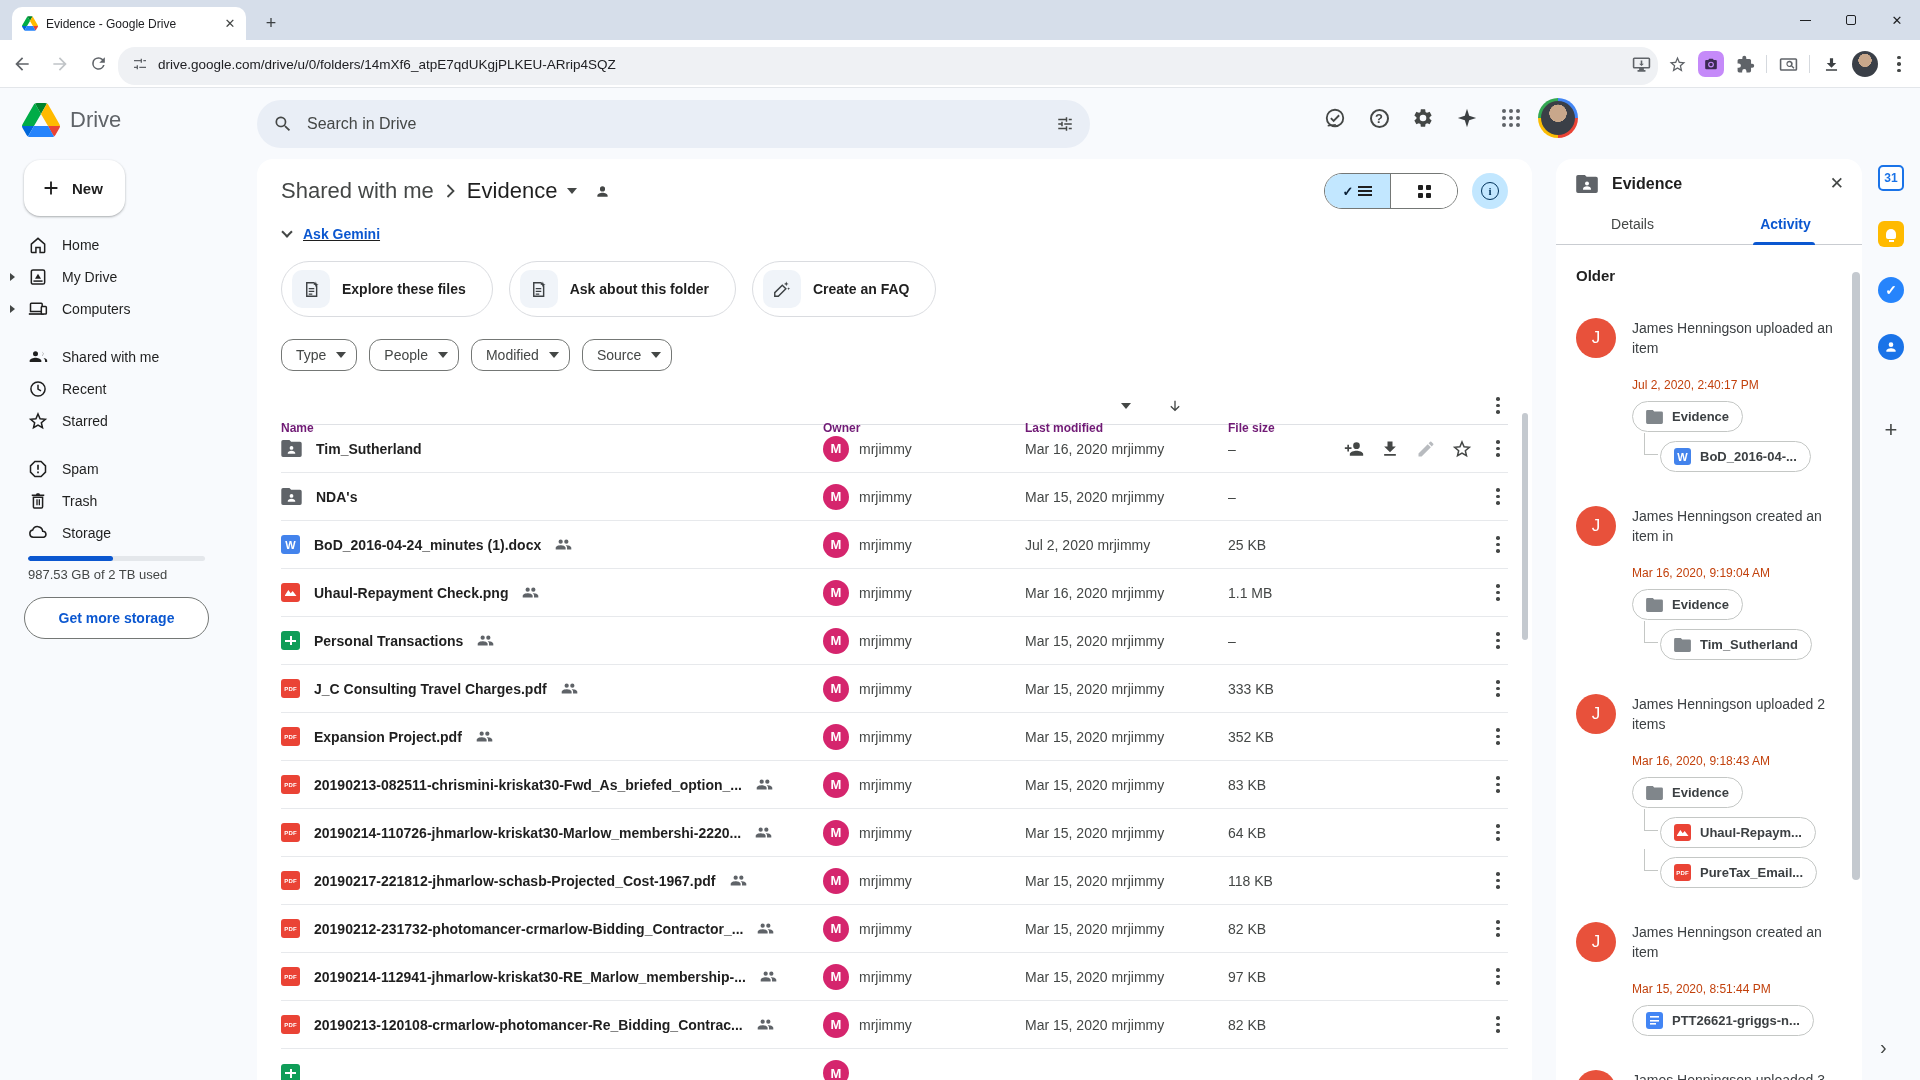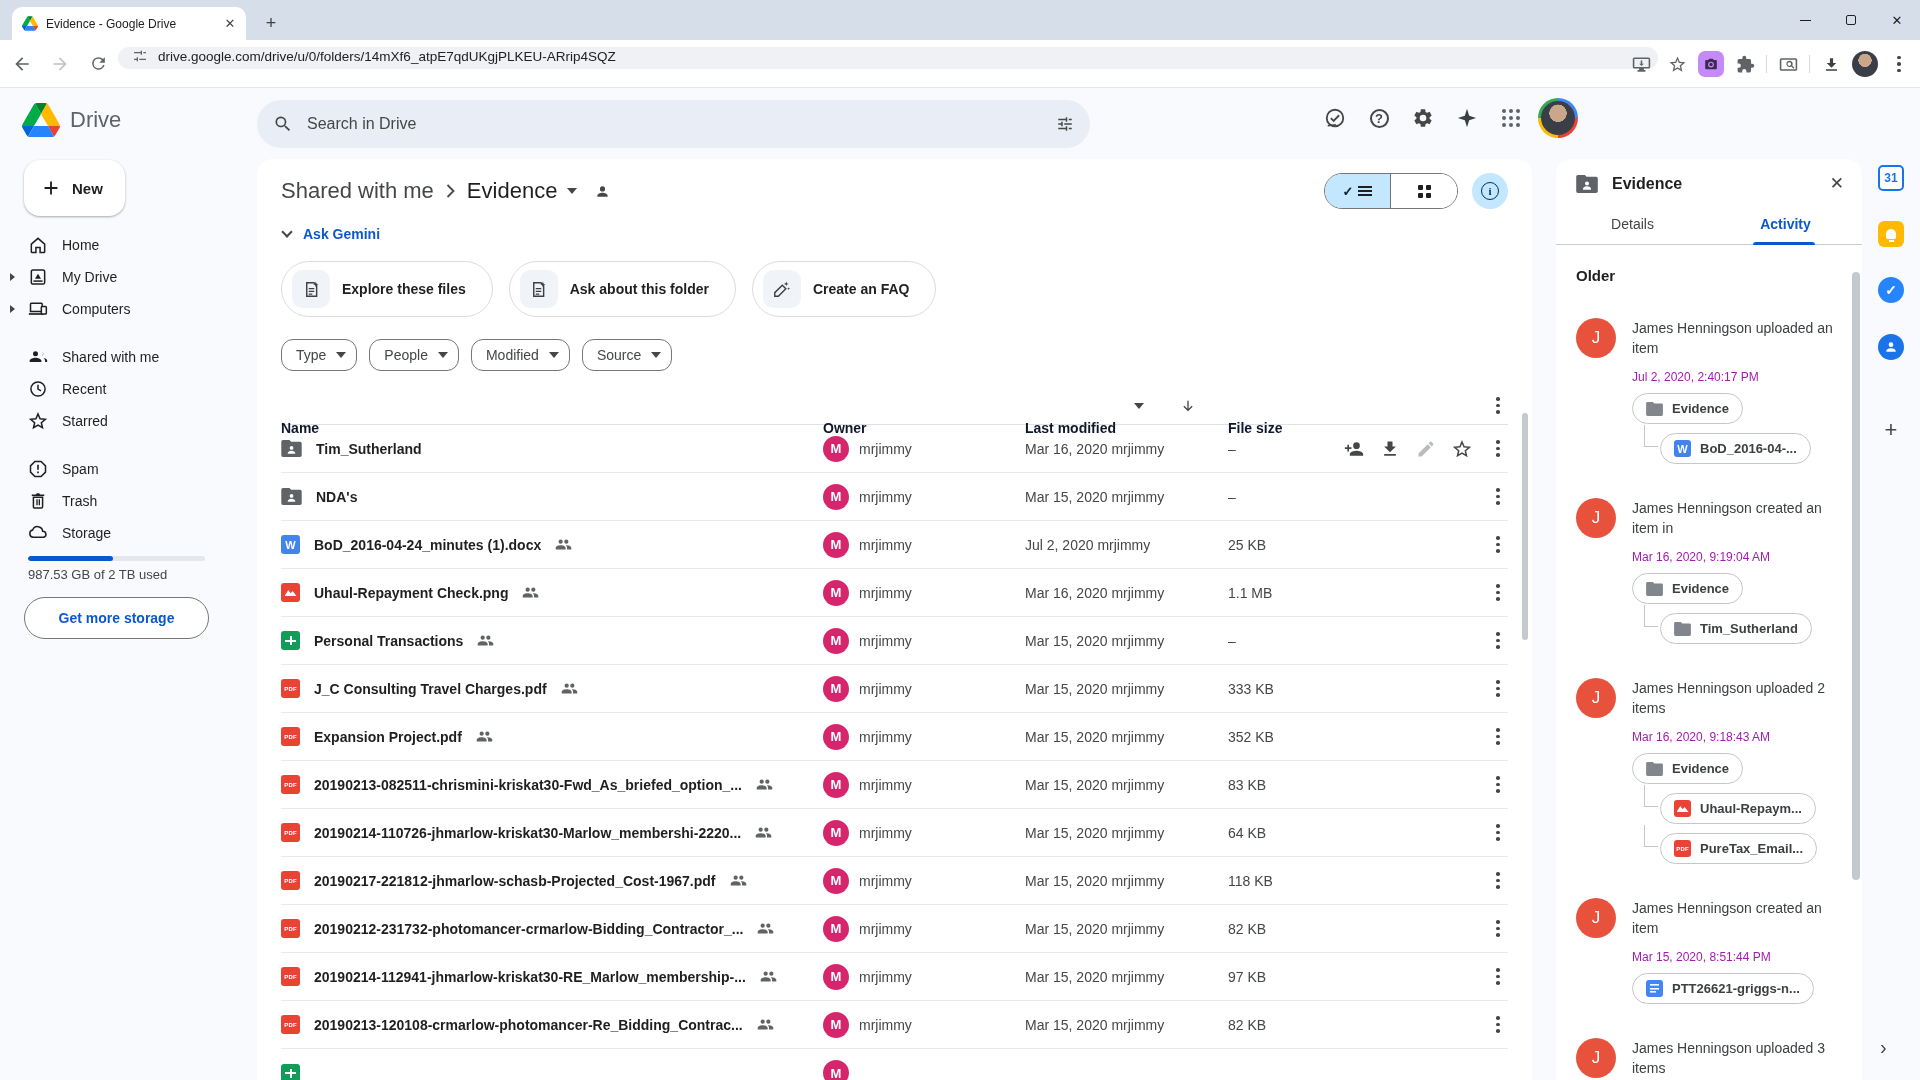--- a/index.html
+++ b/index.html
@@ -14,21 +14,21 @@
   .tab-close { width:16px; height:16px; display:flex; align-items:center; justify-content:center; font-size:11px; color:#444746; border-radius:50%; }
   .newtab { position:absolute; left:258px; top:10px; width:26px; height:26px; display:flex; align-items:center; justify-content:center; font-size:18px; color:#3C4043; border-radius:50%; }
   .win-controls { position:absolute; right:0; top:0; height:40px; display:flex; }
   .win-btn { width:46px; height:40px; display:flex; align-items:center; justify-content:center; color:#202124; }
   .glyph-min { width:11px; height:1px; background:#202124; }
   .glyph-max { width:10px; height:10px; border:1px solid #202124; border-radius:2px; }
   .glyph-close { font-size:13px; }
 
   .toolbar { position:absolute; left:0; top:40px; width:1920px; height:48px; background:#FFFFFF; border-bottom:1px solid #E3E6EA; display:flex; align-items:center; }
   .nav-ic { width:32px; height:32px; display:flex; align-items:center; justify-content:center; border-radius:50%; margin-left:6px; }
-  .omnibox { position:absolute; left:118px; top:7px; width:1540px; height:22px; background:#EFF1F4; border-radius:17px; display:flex; align-items:center; padding:0 10px 4px 14px; }
+  .omnibox { position:absolute; left:118px; top:7px; width:1540px; height:38px; background:#EFF1F4; border-radius:17px; display:flex; align-items:center; padding:0 10px 4px 14px; }
   .url-text { font-size:13.5px; color:#202124; margin-left:10px; flex:1; white-space:nowrap; overflow:hidden; }
   .toolbar-right { position:absolute; right:6px; top:7px; height:34px; display:flex; align-items:center; gap:6px; }
   .tb-ic { width:30px; height:30px; display:flex; align-items:center; justify-content:center; border-radius:50%; }
   .ext-camera { width:26px; height:26px; border-radius:7px; background:#C58AF9; display:flex; align-items:center; justify-content:center; }
   .tb-sep { width:1px; height:18px; background:#D5D9DE; }
   .photo-avatar { border-radius:50%; background: radial-gradient(circle at 50% 36%, #C8A78B 0 31%, #3A3F47 32% 100%); }
 
   
   .drive-header { position:absolute; left:0; top:88px; width:1592px; height:71px; }
   .drive-logo { position:absolute; left:22px; top:15px; display:flex; align-items:center; gap:10px; }
@@ -69,36 +69,36 @@
   .vt-half { width:66px; display:flex; align-items:center; justify-content:center; gap:5px; }
   .vt-list { background:#C2E7FF; border-right:1px solid #747775; }
   .vt-grid { background:#FFFFFF; }
   .check { color:#0B1F35; font-size:13px; font-weight:700; }
   .hamb { width:14px; height:10px; border-top:2px solid #1F1F1F; border-bottom:2px solid #1F1F1F; position:relative; }
   .hamb::after { content:""; position:absolute; left:0; top:2px; width:14px; height:2px; background:#1F1F1F; }
   .grid4 { width:13px; height:13px; display:grid; grid-template-columns:5px 5px; grid-template-rows:5px 5px; gap:3px; }
   .grid4 i { background:#1F1F1F; border-radius:1px; }
   .info-btn { width:36px; height:36px; border-radius:50%; background:#C2E7FF; display:flex; align-items:center; justify-content:center; }
   .info-i { width:18px; height:18px; border:1.8px solid #00325B; border-radius:50%; display:flex; align-items:center; justify-content:center; font-size:11px; font-weight:700; color:#00325B; font-family:"Liberation Serif", serif; }
-  .gemini-row { display:flex; align-items:center; margin:10px 24px 0 26px; gap:12px; height:26px; }
+  .gemini-row { display:flex; align-items:center; margin:10px 24px 0 26px; gap:12px; height:26px;text-decoration:underline; }
   .chev-down { width:8px; height:8px; border-right:2px solid #444746; border-bottom:2px solid #444746; transform:rotate(45deg); margin-top:-4px; }
   .gemini-link { font-size:14px; font-weight:700; color:#0B57D0; }
   .suggest-row { display:flex; gap:16px; margin:14px 24px 0 24px; }
   .suggest-btn { height:56px; border:1px solid #DADCE0; border-radius:28px; background:#fff; display:flex; align-items:center; gap:12px; padding:0 26px 0 10px; }
   .suggest-icbox { width:38px; height:38px; border-radius:10px; background:#F0F4F9; display:flex; align-items:center; justify-content:center; }
   .suggest-lbl { font-size:14px; font-weight:700; color:#1F1F1F; }
   .chips-row { display:flex; gap:12px; margin:22px 24px 0 24px; }
   .fchip { height:32px; border:1px solid #747775; border-radius:12px; background:#fff; display:flex; align-items:center; gap:10px; padding:0 10px 0 14px; font-size:14px; color:#444746; }
   .fchip .caret-down { margin-left:0; border-top-color:#444746; }
 
   
   .tbl { margin:16px 24px 0 24px; }
   .trow { display:flex; align-items:center; height:48px; border-bottom:1px solid #E7E9EC; }
   .thead { height:38px; border-bottom:1px solid #DFE1E5; }
-  .thead .hcell { font-size:14px; font-weight:700; color:#0f172a;margin-top:44px; }
+  .thead .hcell { font-size:12px; font-weight:700; color:#701a75;margin-top:44px; }
   .c-name { width:542px; flex:none; display:flex; align-items:center; gap:14px; overflow:hidden; }
   .c-owner { width:202px; flex:none; display:flex; align-items:center; gap:10px; }
   .c-mod { width:203px; flex:none; display:flex; align-items:center; gap:8px; }
   .c-size { width:105px; flex:none; }
   .c-act { flex:1; display:flex; align-items:center; justify-content:flex-end; gap:16px; }
   .fname { font-size:14px; font-weight:700; color:#1F1F1F; white-space:nowrap; }
   .meta { font-size:14px; color:#444746; white-space:nowrap; }
   .owner-badge { width:26px; height:26px; border-radius:50%; background:#D5256D; color:#fff; font-size:13px; font-weight:700; display:flex; align-items:center; justify-content:center; }
   .sort-arrow { margin-left:28px; }
   .badge { width:19px; height:19px; border-radius:3px; color:#fff; display:flex; align-items:center; justify-content:center; flex:none; position:relative; font-weight:700; }
@@ -124,21 +124,21 @@
   .panel-tabs { display:flex; margin-top:22px; border-bottom:1px solid #C9CCD1; position:relative; }
   .ptab { width:50%; text-align:center; font-size:14px; padding-bottom:12px; color:#444746; }
   .ptab.active { color:#0B57D0; font-weight:700; }
   .ptab-underline { position:absolute; bottom:-1px; left:197px; width:62px; height:3px; background:#0B57D0; border-radius:3px 3px 0 0; }
   .panel-body { padding:22px 20px 0 20px; }
   .older-label { font-size:15px; font-weight:700; color:#1F1F1F; }
   .entry { display:flex; margin-top:34px; }
   .entry-avatar { width:40px; height:40px; border-radius:50%; background:#E8513B; color:#fff; font-size:17px; display:flex; align-items:center; justify-content:center; flex:none; }
   .entry-body { margin-left:16px; width:228px; }
   .entry-action { font-size:14px; color:#3C4043; line-height:20px; }
-  .entry-date { font-size:12px; color:#a21caf; margin-top:12px; }
+  .entry-date { font-size:12px; color:#c2410c; margin-top:20px; }
   .chip-row { margin-top:9px; position:relative; }
   .chip-row.nested { margin-left:28px; }
   .chip-row.nested::before { content:""; position:absolute; left:-16px; top:-8px; width:13px; height:21px; border-left:1.5px solid #C4C7C5; border-bottom:1.5px solid #C4C7C5; }
   .chip { display:inline-flex; align-items:center; gap:9px; height:31px; border:1px solid #C4C7C5; border-radius:16px; padding:0 13px; background:#fff; max-width:210px; }
   .chip .clabel { font-size:13px; font-weight:700; color:#3C4043; white-space:nowrap; }
   .chip .badge { width:17px; height:17px; }
   .panel-scroll { position:absolute; right:2px; top:113px; width:8px; height:608px; background:#C4C9CF; border-radius:4px; }
 
   
   .app-strip { position:absolute; left:1862px; top:159px; width:58px; height:921px; display:flex; flex-direction:column; align-items:center; }

